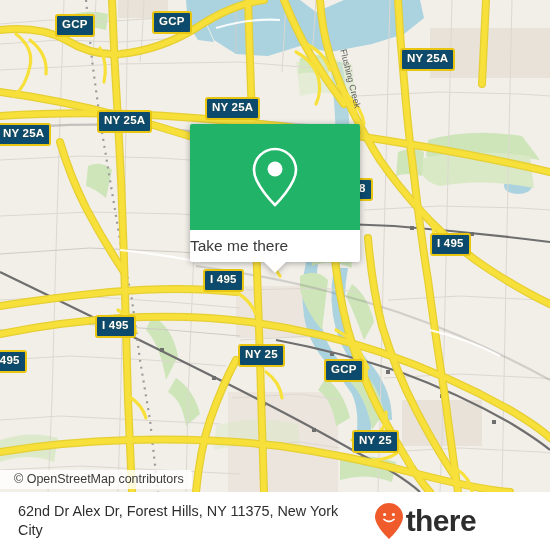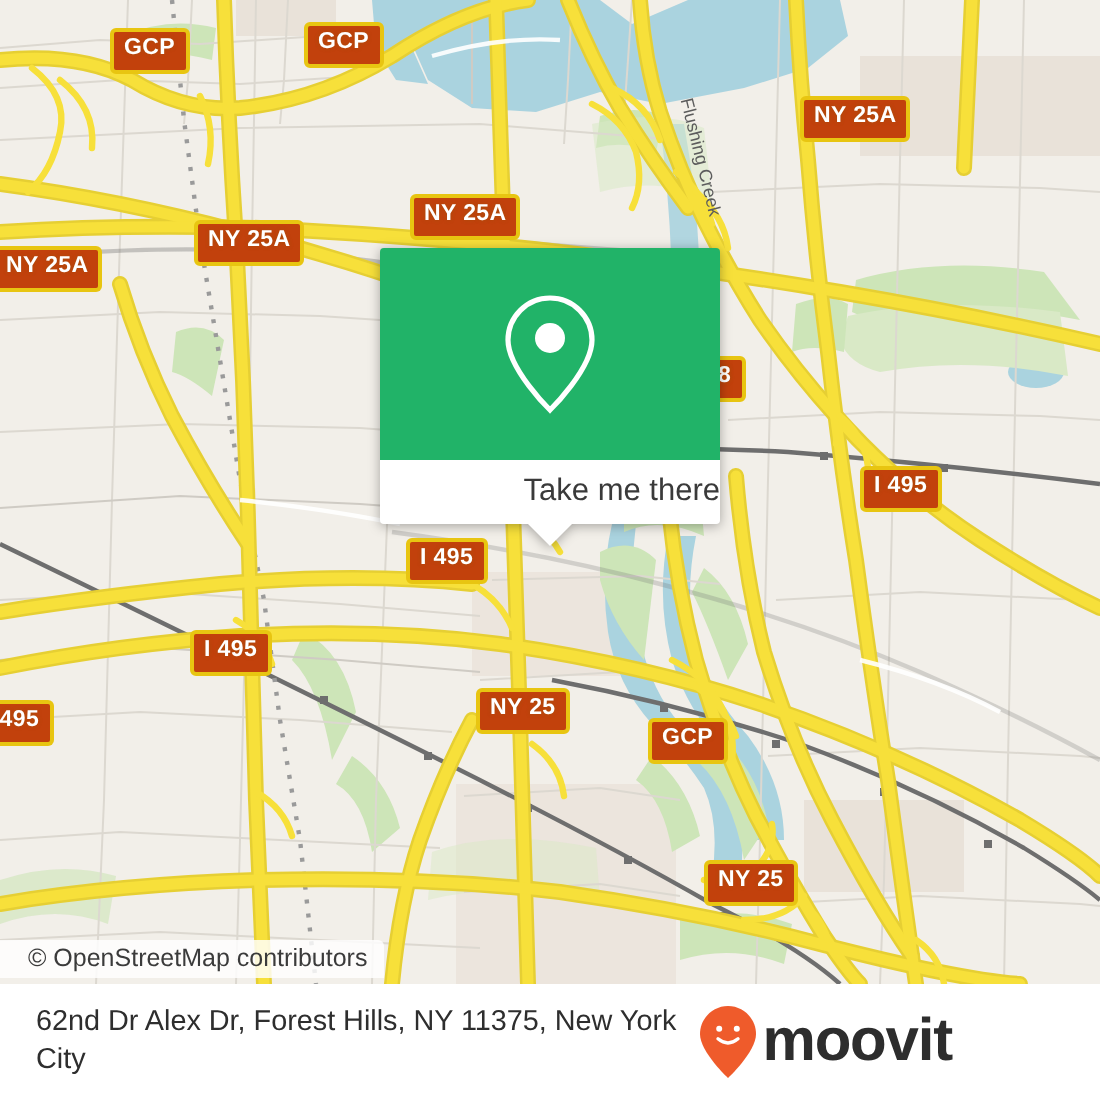--- a/index.html
+++ b/index.html
@@ -4,37 +4,37 @@
 <style>
   html,body{margin:0;padding:0;background:#fff;}
   body{width:550px;height:550px;font-family:"Liberation Sans",sans-serif;-webkit-font-smoothing:antialiased;}
   #app{position:relative;width:550px;height:550px;overflow:hidden;background:#fff;}
 
   
   .map{position:absolute;left:0;top:0;width:550px;height:492px;overflow:hidden;background:#f2efe9;}
   .map svg{display:block;}
 
   
-  .shield{position:absolute;background:#c2410c;border:2px solid #e8c511;border-radius:3px;
+  .shield{position:absolute;background:#0c4a6e;border:2px solid #e8c511;border-radius:3px;
           color:#ffffff;font-size:11.5px;font-weight:bold;line-height:1;
           padding:3px 5px 4px 5px;white-space:nowrap;
           text-shadow:0 0 2px rgba(120,100,0,.35);letter-spacing:.2px;}
   .shield.clip-l{border-left-color:transparent;border-top-left-radius:0;border-bottom-left-radius:0;}
 
   
   .creek-label{position:absolute;font-size:9px;color:#5c5c5c;white-space:nowrap;
                transform-origin:0 0;}
 
   
   .card{position:absolute;left:190px;top:124px;width:170px;
         filter:drop-shadow(0 1px 3px rgba(0,0,0,.32));}
   .card-head{height:106px;background:#21b368;border-radius:2px 2px 0 0;
              display:flex;align-items:center;justify-content:center;}
   .card-foot{height:32px;background:#ffffff;border-radius:0 0 2px 2px;
-             display:flex;align-items:center;justify-content:flex-end;
+             display:flex;align-items:center;justify-content:flex-start;
              font-size:15.5px;color:#3a3a3a;}
   .card-tail{position:absolute;left:50%;top:138px;margin-left:-11px;width:0;height:0;
              border-left:11px solid transparent;border-right:11px solid transparent;
              border-top:11px solid #ffffff;}
 
   
   .attrib{position:absolute;left:0;top:470px;padding:2px 8px 3px 14px;
           background:rgba(255,255,255,.82);font-size:12.5px;color:#3b3b3b;border-radius:0 3px 0 0;}
   .bottom{position:absolute;left:0;top:492px;width:492px;height:58px;
           background:rgba(255,255,255,.93);display:flex;align-items:center;}
@@ -272,17 +272,17 @@
 
   <div class="bottom">
     <div class="addr">62nd Dr Alex Dr, Forest Hills, NY 11375, New York City</div>
     <div class="brand">
       <svg width="30" height="38" viewBox="0 0 30 38">
         <path d="M15 1 C7.3 1 1 7.3 1 15 C1 24 15 37 15 37 C15 37 29 24 29 15 C29 7.3 22.7 1 15 1 Z" fill="#ef5b2b"></path>
         <circle cx="10.6" cy="12.4" r="1.5" fill="#ffffff"></circle>
         <circle cx="19.4" cy="12.4" r="1.5" fill="#ffffff"></circle>
         <path d="M10 17.4 Q15 21.6 20 17.4" fill="none" stroke="#ffffff" stroke-width="1.7" stroke-linecap="round"></path>
       </svg>
-      <span class="brand-text">moovit</span>
+      <span class="brand-text">there</span>
     </div>
   </div>
 
 </div>
 
 </body></html>

